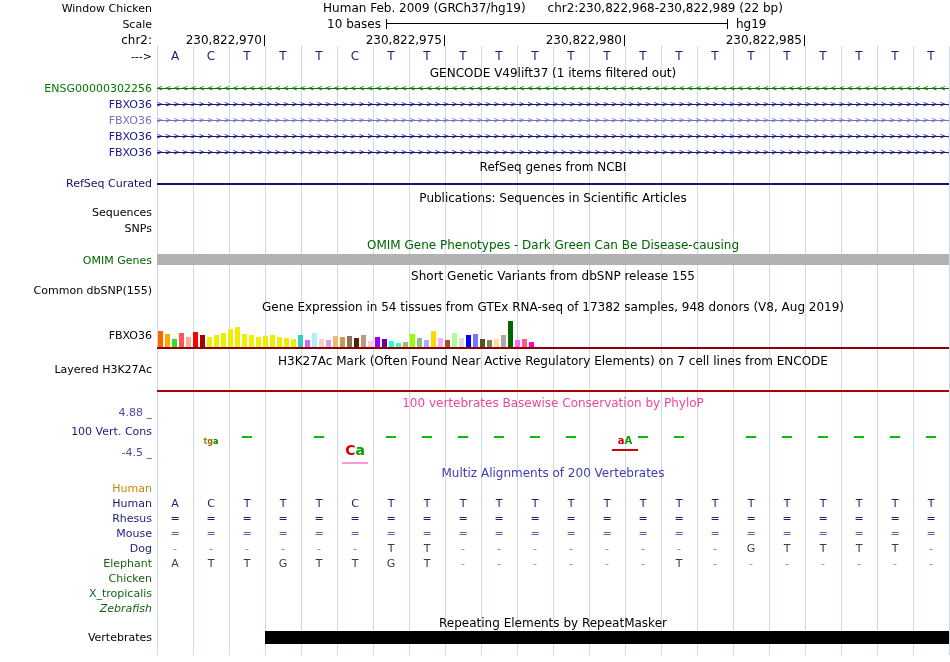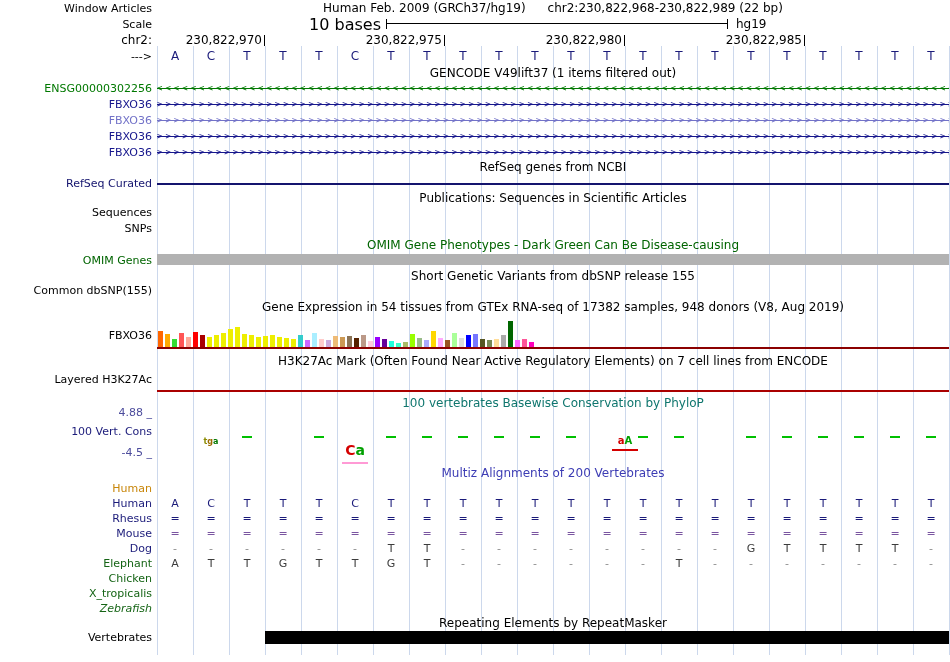--- a/index.html
+++ b/index.html
@@ -21,25 +21,25 @@
   .hline{left:157px;width:792px;}
   .gtexbar{width:5px;}
   .constick{top:436px;width:10px;height:2px;}
   .logo{text-align:center;font-weight:bold;}
 </style>
 </head>
 <body>
 
 <div id="screen">
 
-  <div class="lbl" style="top:2px">Window Articles</div>
+  <div class="lbl" style="top:2px">Window Chicken</div>
   <div class="title" style="top:2px"><span>Human Feb. 2009 (GRCh37/hg19)</span><span style="margin-left:22px">chr2:230,822,968-230,822,989 (22 bp)</span></div>
 
   <div class="lbl" style="top:18px">Scale</div>
-  <div style="top:18px;left:157px;width:224px;height:13px;line-height:13px;text-align:right;font-size:16px">10 bases</div>
+  <div style="top:18px;left:157px;width:224px;height:13px;line-height:13px;text-align:right;font-size:12px">10 bases</div>
   <div style="left:386px;top:19px;width:342px;height:10px;border-left:1px solid #000;border-right:1px solid #000;background:linear-gradient(to bottom,transparent 4px,#000 4px,#000 5px,transparent 5px)"></div>
   <div style="top:18px;left:736px;height:13px;line-height:13px;font-size:12px">hg19</div>
 
   <div class="lbl" style="top:34px;font-size:12px">chr2:</div>
   <div class="lbl" style="top:50px">---&gt;</div>
 
   <div class="title" style="top:67px">GENCODE V49lift37 (1 items filtered out)</div>
 
   <div class="title" style="top:161px">RefSeq genes from NCBI</div>
   <div class="lbl" style="top:177px;color:#14146e">RefSeq Curated</div>
@@ -54,25 +54,25 @@
   <div class="hline" style="top:254px;height:11px;background:#b2b2b2"></div>
 
   <div class="title" style="top:270px">Short Genetic Variants from dbSNP release 155</div>
   <div class="lbl" style="top:284px">Common dbSNP(155)</div>
 
   <div class="title" style="top:301px">Gene Expression in 54 tissues from GTEx RNA-seq of 17382 samples, 948 donors (V8, Aug 2019)</div>
   <div class="lbl" style="top:329px">FBXO36</div>
   <div class="hline" style="top:347px;height:2px;background:#8b0000"></div>
 
   <div class="title" style="top:355px">H3K27Ac Mark (Often Found Near Active Regulatory Elements) on 7 cell lines from ENCODE</div>
-  <div class="lbl" style="top:373px">Layered H3K27Ac</div>
+  <div class="lbl" style="top:363px">Layered H3K27Ac</div>
   <div class="hline" style="top:390px;height:2px;background:#aa0000"></div>
 
   <div class="lbl" style="top:406px;color:#4c4c9c">4.88 _</div>
-  <div class="title" style="top:397px;color:#0f766e">100 vertebrates Basewise Conservation by PhyloP</div>
+  <div class="title" style="top:397px;color:#ec4899">100 vertebrates Basewise Conservation by PhyloP</div>
   <div class="lbl" style="top:425px;color:#1b1b7a">100 Vert. Cons</div>
   <div class="lbl" style="top:446px;color:#4c4c9c">-4.5 _</div>
 
   <div class="title" style="top:467px;color:#3c3cb4">Multiz Alignments of 200 Vertebrates</div>
   <div class="lbl" style="top:482px;color:#c8860a">Human</div>
 
   <div class="title" style="top:617px">Repeating Elements by RepeatMasker</div>
   <div class="lbl" style="top:631px">Vertebrates</div>
   <div style="left:265px;top:631px;width:684px;height:13px;background:#000"></div>
 

